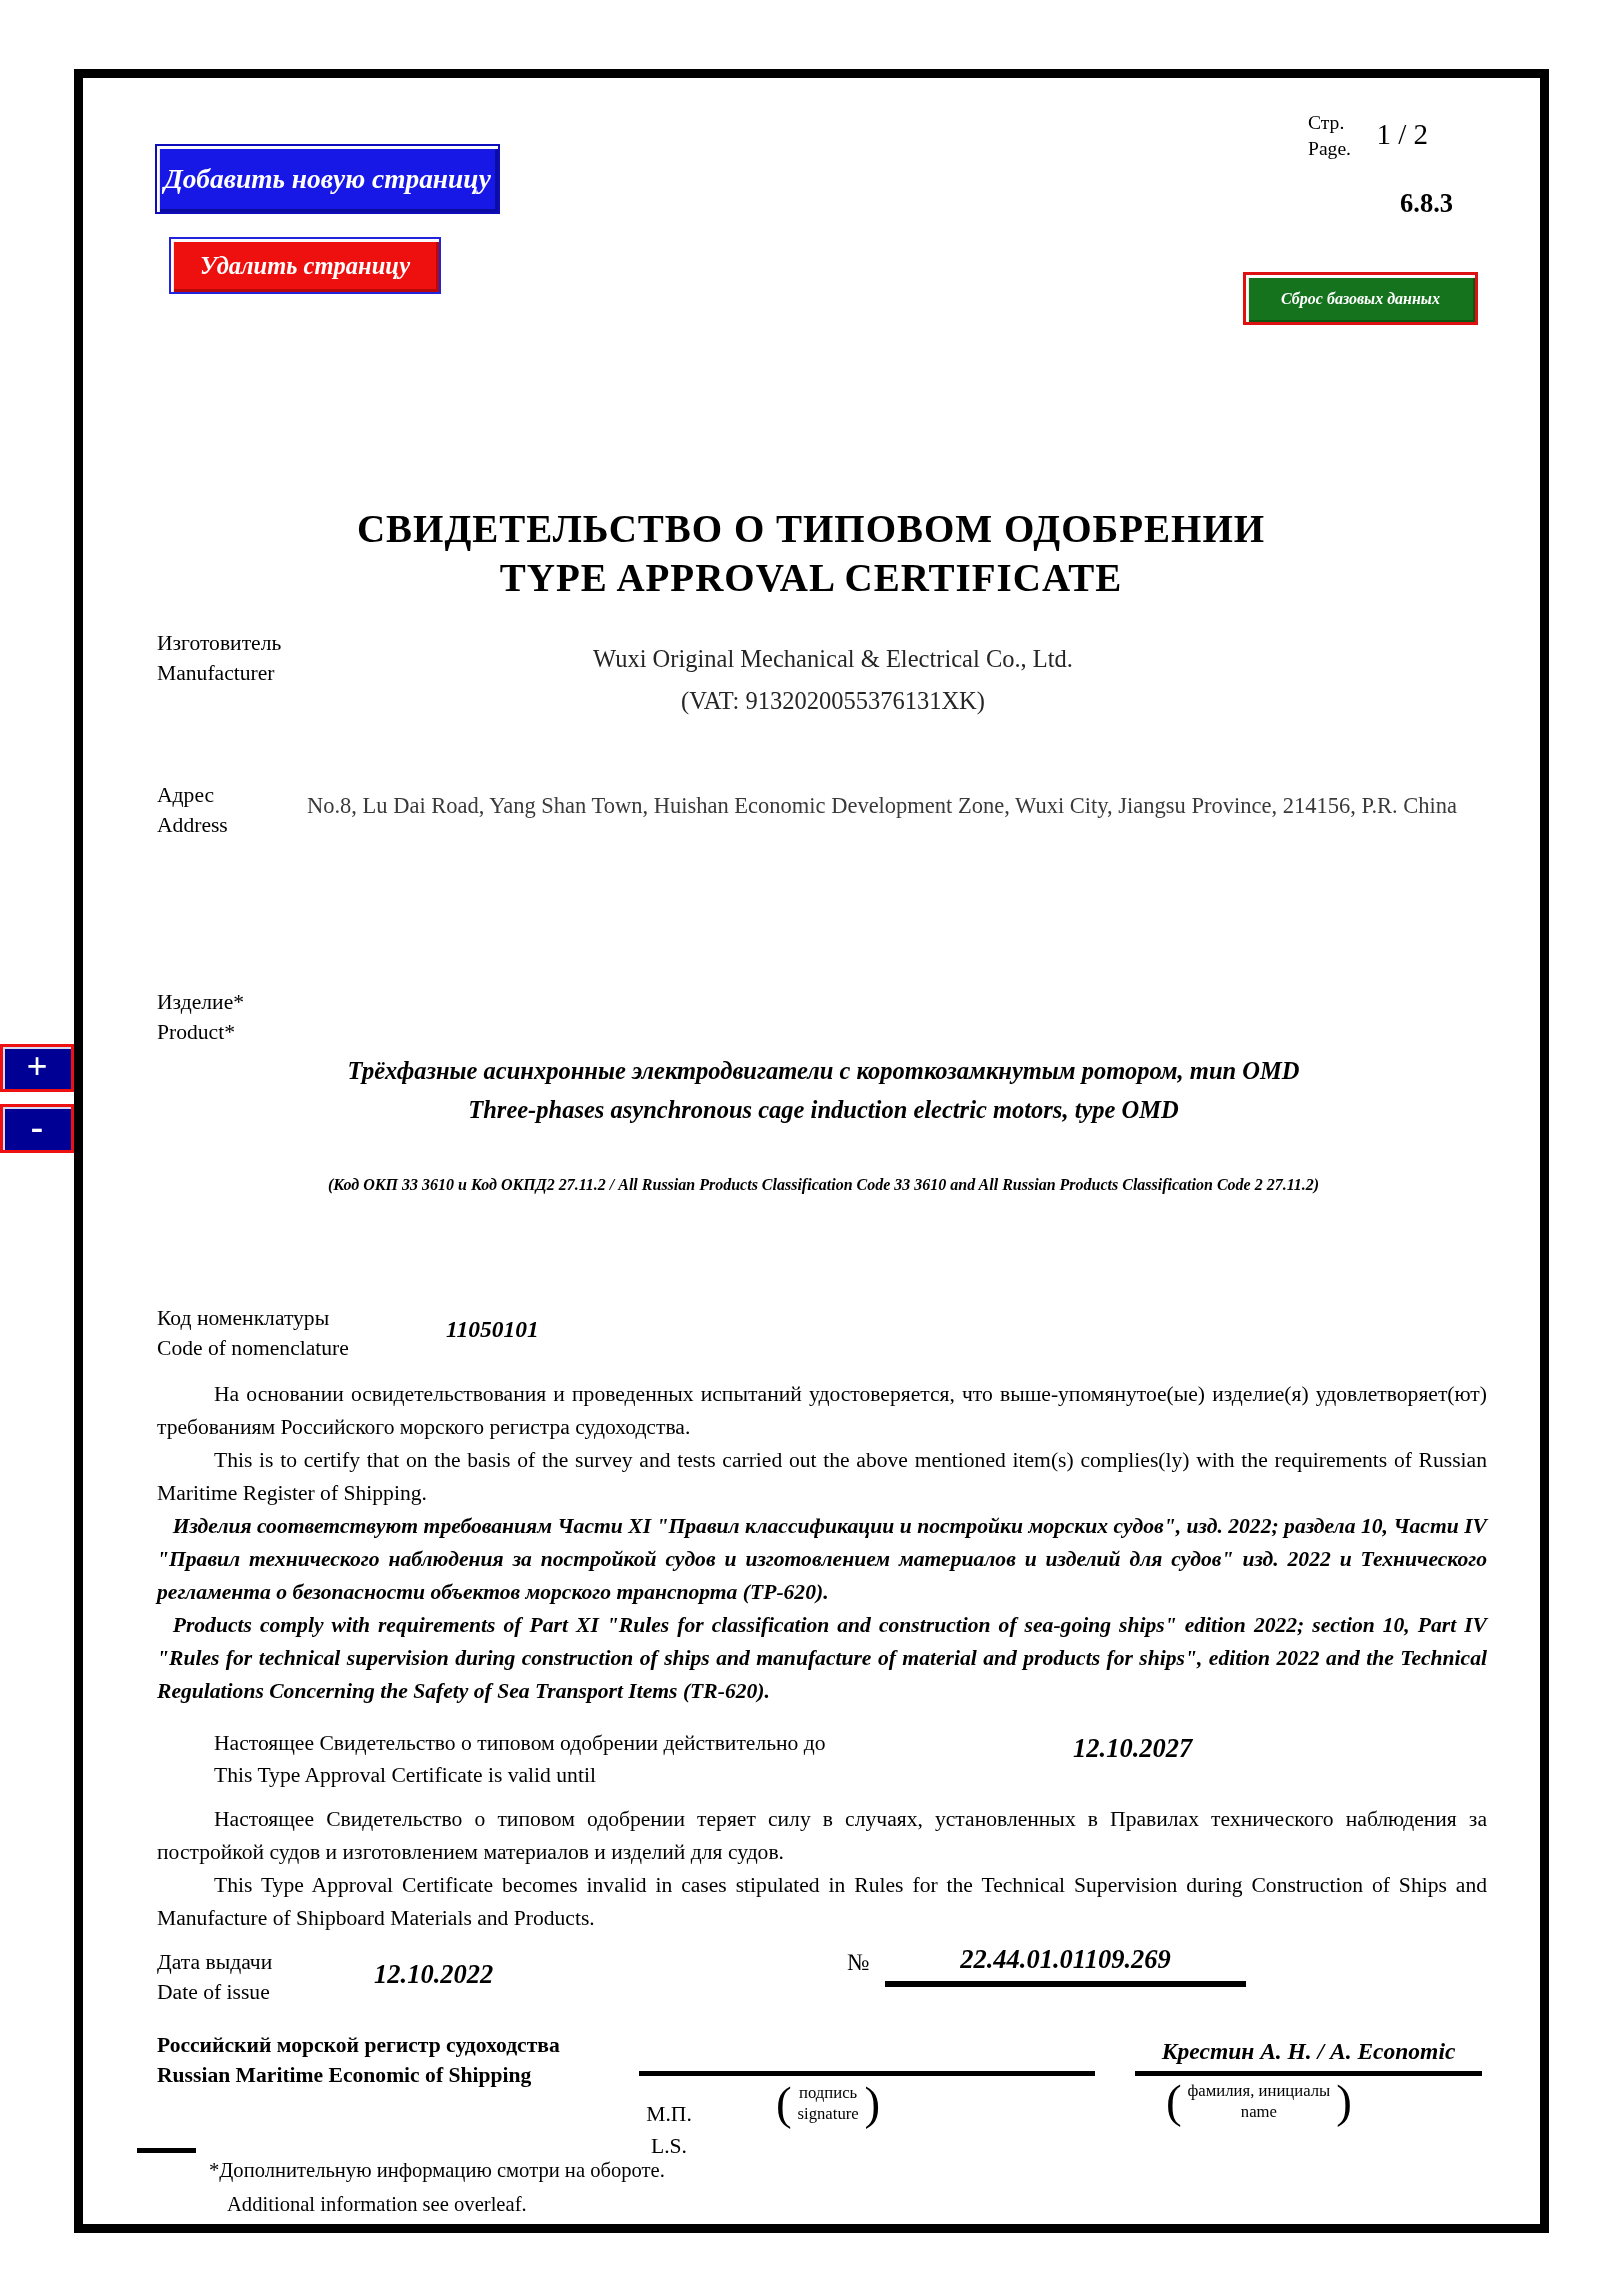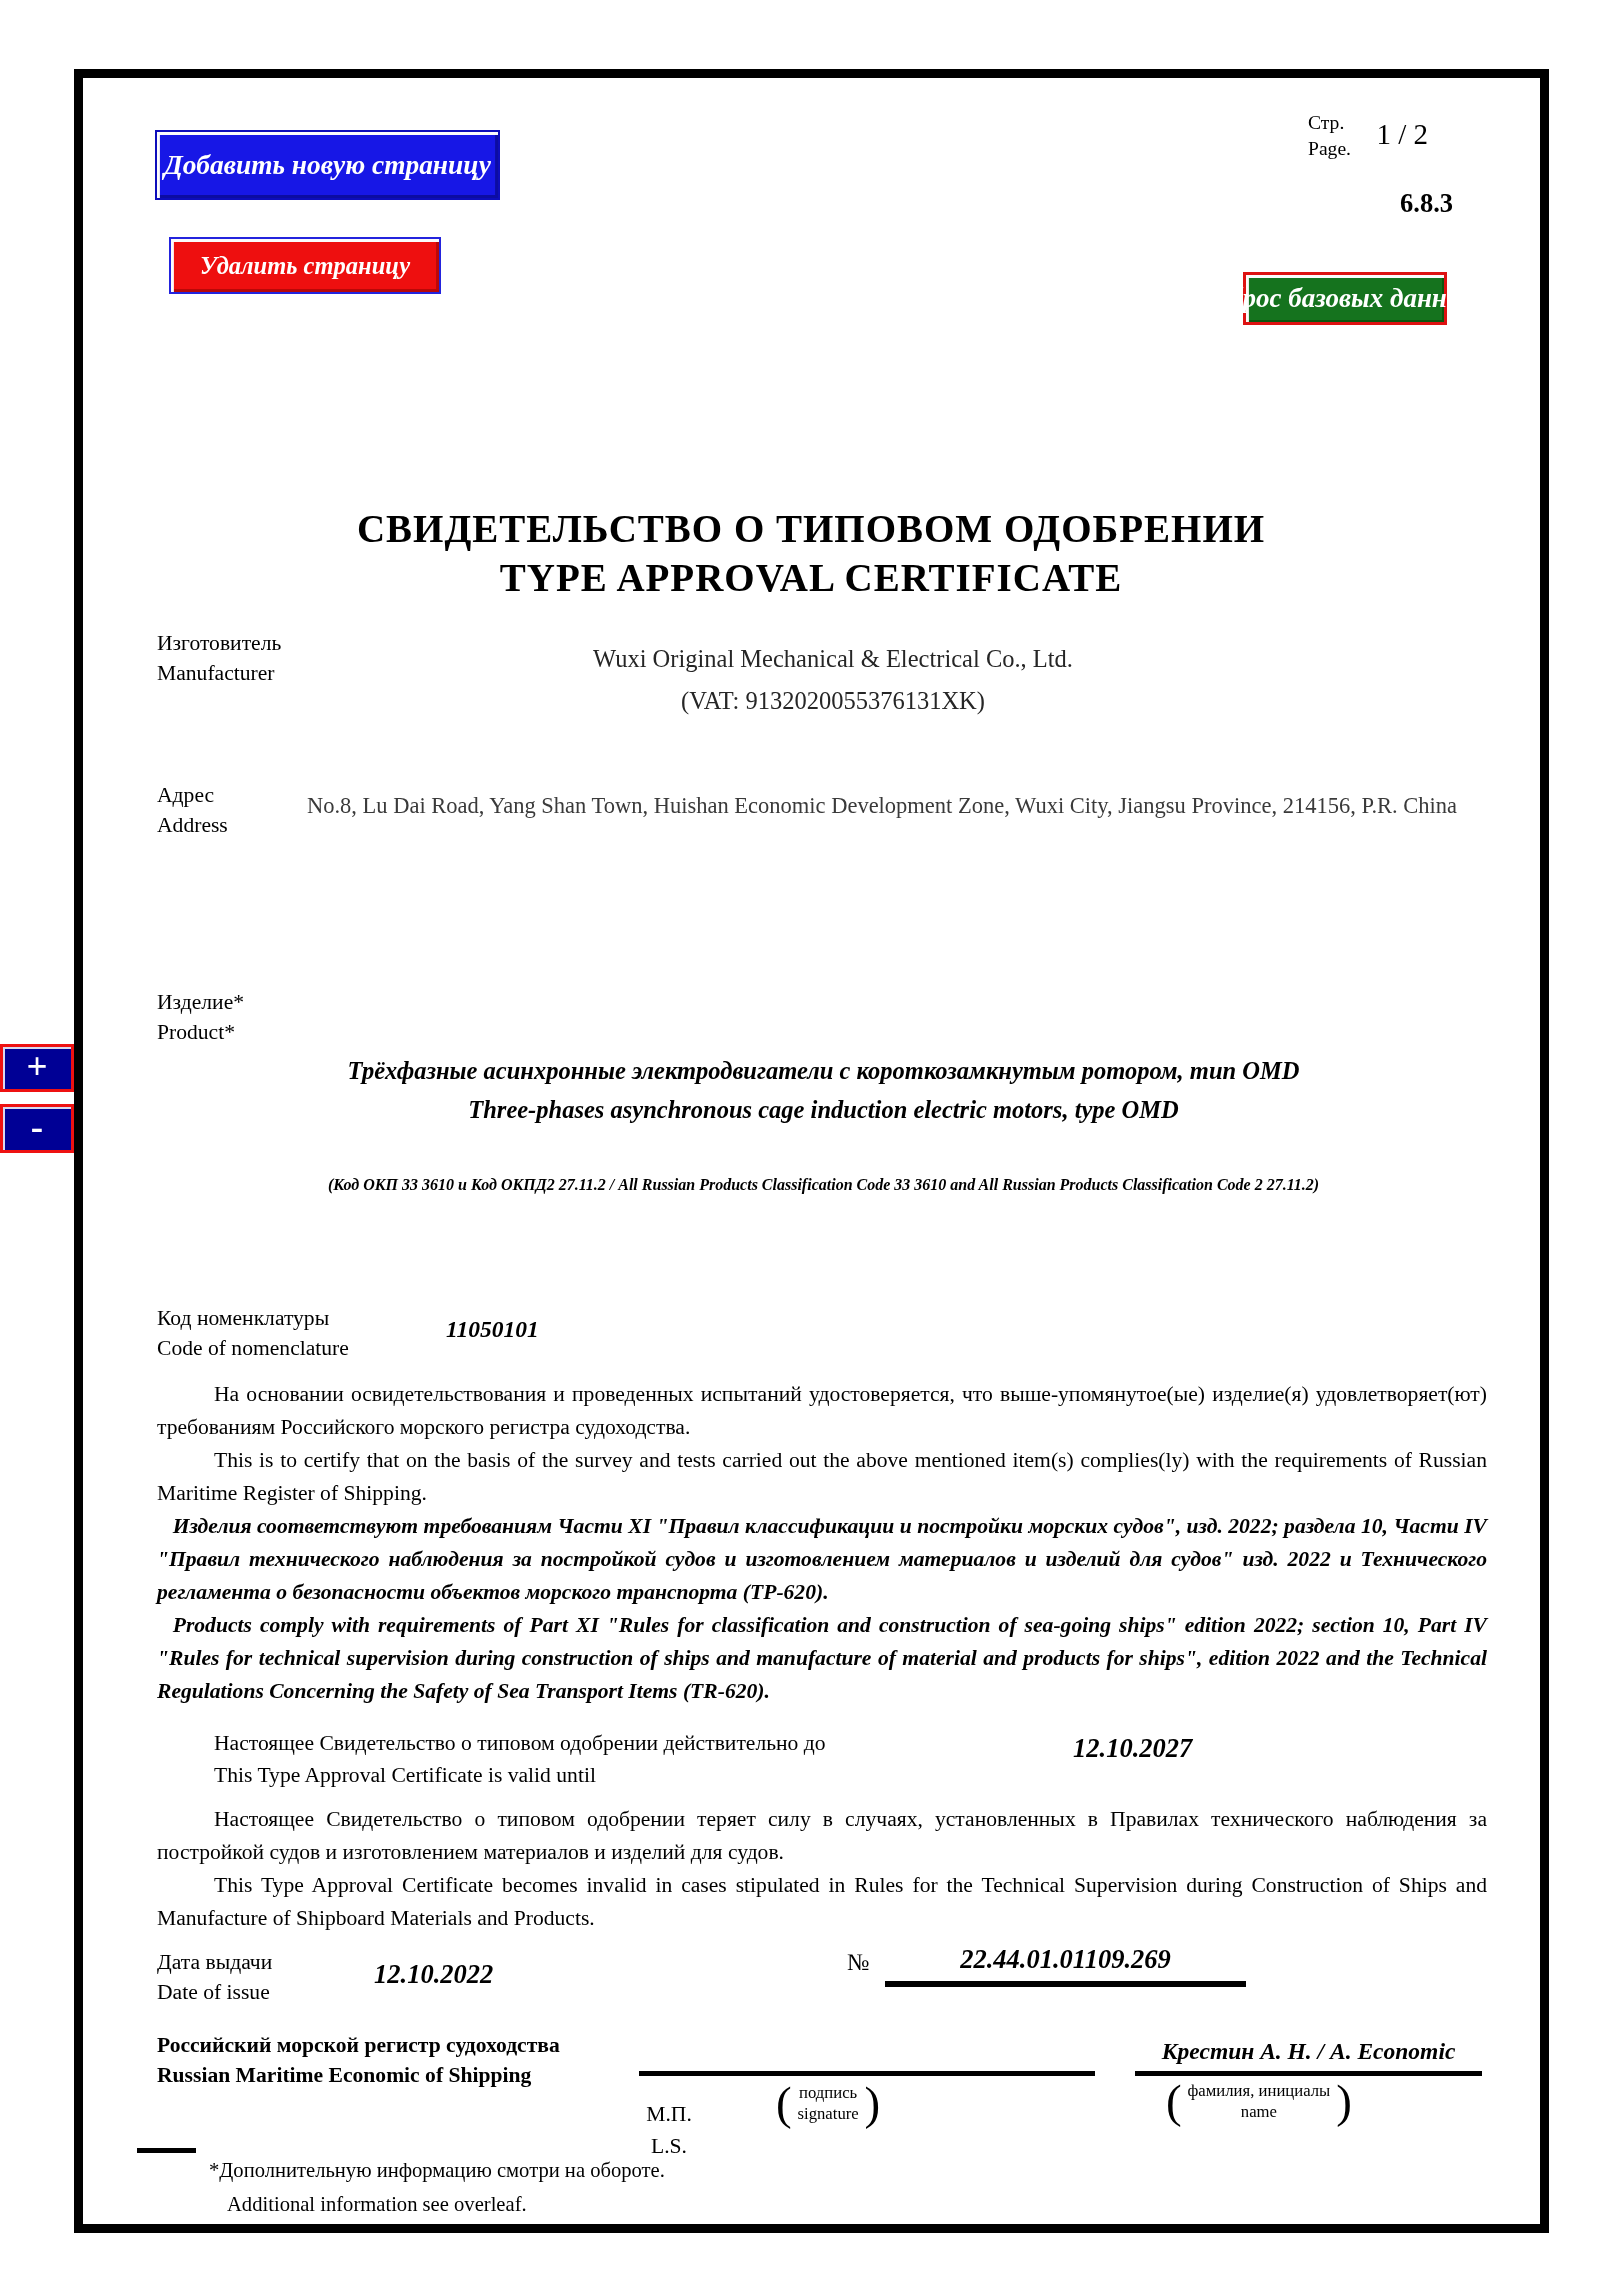--- a/index.html
+++ b/index.html
@@ -11,32 +11,32 @@
     position:absolute;left:74px;top:69px;width:1475px;height:2164px;
     border:9.8px solid #000;box-sizing:border-box;background:transparent;
   }
   
   .btn{
     position:absolute;display:flex;align-items:center;justify-content:center;
     font-style:italic;font-weight:bold;color:#fff;cursor:pointer;box-sizing:border-box;
     font-family:"Liberation Serif","DejaVu Serif",serif;white-space:nowrap;z-index:5;
   }
   .btn-add{
-    left:155px;top:130px;width:345px;height:70px;background:#1717e6;
+    left:155px;top:144px;width:345px;height:70px;background:#1717e6;
     border:2.9px solid #0d0dbb;font-size:27.4px;
     box-shadow:inset 2.9px 2.9px 0 #fbfbfb, inset -2.9px -2.9px 0 rgba(0,0,80,.45);
   }
   .btn-del{
     left:169px;top:237px;width:272px;height:57px;background:#ee0f0f;
     border:2.9px solid #2323dd;font-size:24.5px;
     box-shadow:inset 2.9px 2.9px 0 #fbfbfb, inset -2.9px -2.9px 0 rgba(120,0,0,.45);
   }
   .btn-reset{
-    left:1243px;top:272px;width:204px;height:53px;background:#15731e;
-    border:3.9px solid #dd1111;font-size:27px;
+    left:1243px;top:272px;width:235px;height:53px;background:#15731e;
+    border:3.9px solid #dd1111;font-size:16px;
     box-shadow:inset 2.9px 2.9px 0 #fbfbfb, inset -2px -2px 0 rgba(0,60,0,.5);
   }
   .btn-plus,.btn-minus{
     left:0;width:74px;background:#000095;border:3.9px solid #ee1111;
     font-style:normal;font-size:37px;line-height:1;padding-bottom:3.9px;
     box-shadow:inset 2px 2px 0 rgba(255,255,255,.85);
   }
   .btn-plus{top:1044px;height:48px;}
   .btn-minus{top:1104px;height:49px;}
   

